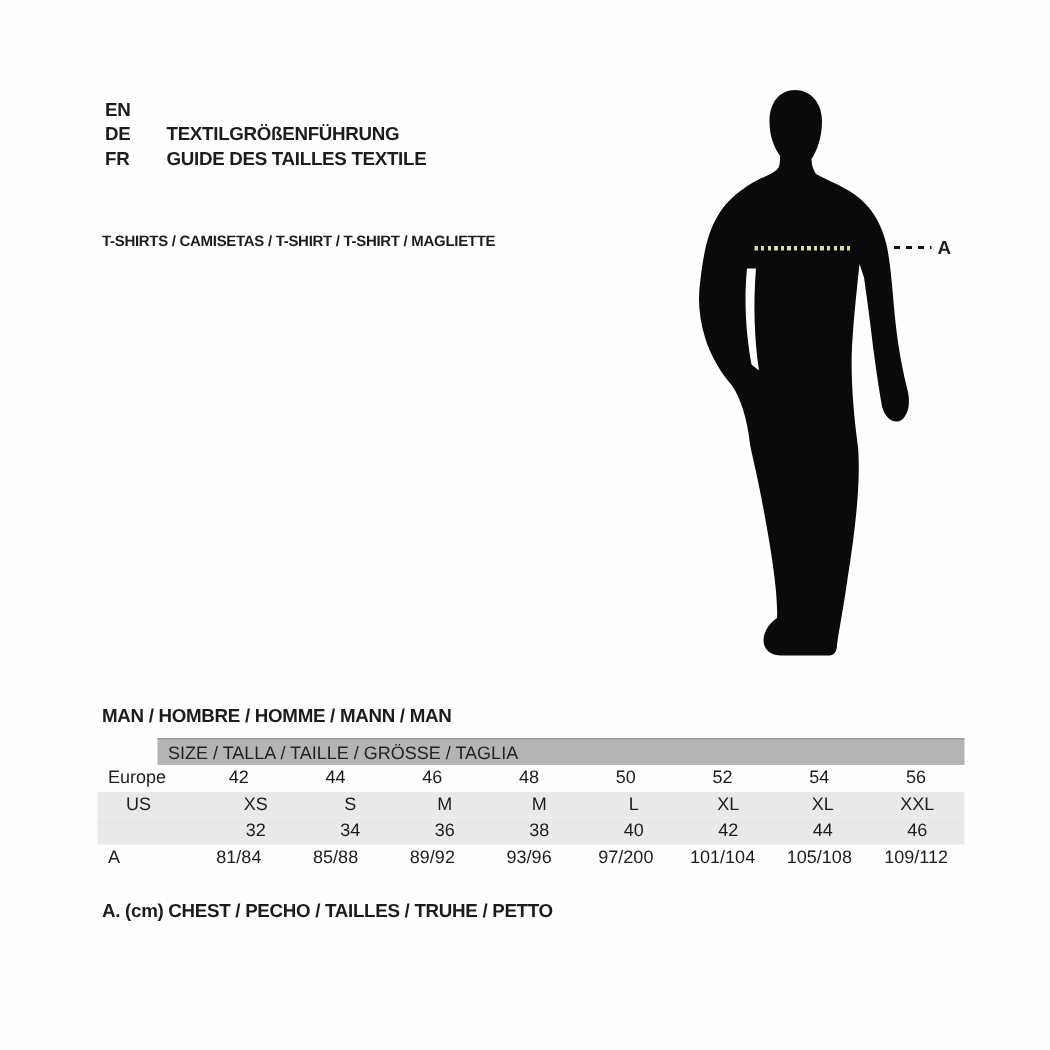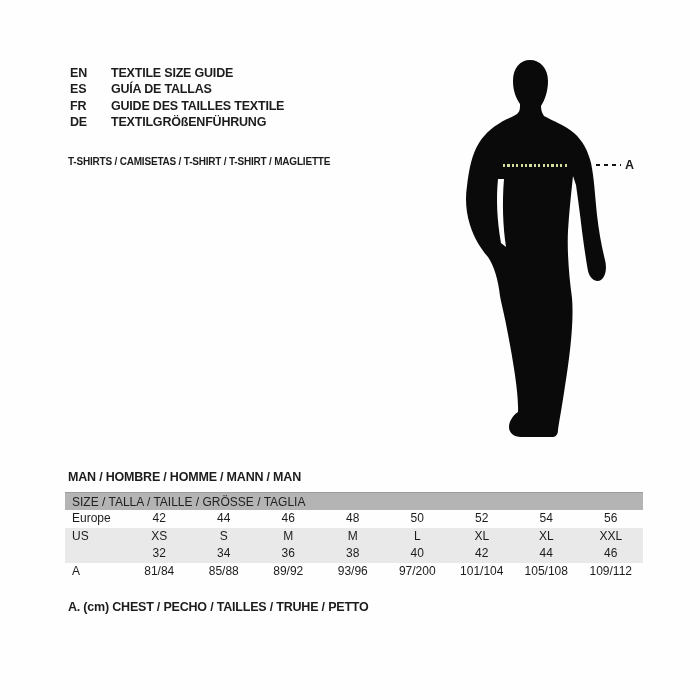--- a/index.html
+++ b/index.html
@@ -27,51 +27,46 @@
     background:repeating-linear-gradient(90deg,#141414 0 4px,transparent 4px 8px); }
   #measure-a-label { position:absolute; left:625px; top:158px; font-size:12.5px; font-weight:bold; }
 
   
   #section-title { position:absolute; left:68px; top:470px; font-size:12.5px;
     font-weight:bold; letter-spacing:-0.2px; }
 
   
   #size-table { position:absolute; left:65px; top:492px; width:578px; font-size:12px; }
   .tbl-header { background:#b4b4b4; height:18px; line-height:18px; padding-left:7px;
-    border-top:1px solid #9c9c9c; color:#222; }
+    border-top:1px solid #9c9c9c; color:#222;margin-left:40px; }
   .tbl-row { display:flex; height:17.5px; line-height:17.5px; }
-  .tbl-row.shaded { background:#e9e9e9; }
+  .tbl-row.shaded { background:#e9e9e9;padding-left:12px; }
   .tbl-label { width:62px; padding-left:7px; }
   .tbl-cell { flex:1; text-align:center; }
 
   
   #footnote { position:absolute; left:68px; top:600px; font-size:12.5px;
     font-weight:bold; letter-spacing:-0.2px; }
 </style>
 </head>
 <body>
 
 <div id="canvas">
 
   <div id="lang-block">
     <div class="lang-row">
       <span class="lang-code">EN</span>
-      <span class="lang-label">TEXTILE SIZE GUIDE</span>
     </div>
     <div class="lang-row">
-      <span class="lang-code">ES</span>
-      <span class="lang-label">GUÍA DE TALLAS</span>
+      <span class="lang-code">DE</span>
+      <span class="lang-label">TEXTILGRÖßENFÜHRUNG</span>
     </div>
     <div class="lang-row">
       <span class="lang-code">FR</span>
       <span class="lang-label">GUIDE DES TAILLES TEXTILE</span>
-    </div>
-    <div class="lang-row">
-      <span class="lang-code">DE</span>
-      <span class="lang-label">TEXTILGRÖßENFÜHRUNG</span>
     </div>
   </div>
 
   <div id="categories">
     <div>T-SHIRTS / CAMISETAS / T-SHIRT / T-SHIRT / MAGLIETTE</div>
   </div>
 
   <div id="figure-wrap">
     <svg width="200" height="400" viewBox="0 0 200 400">
       <path fill="#0a0a0a" d="

